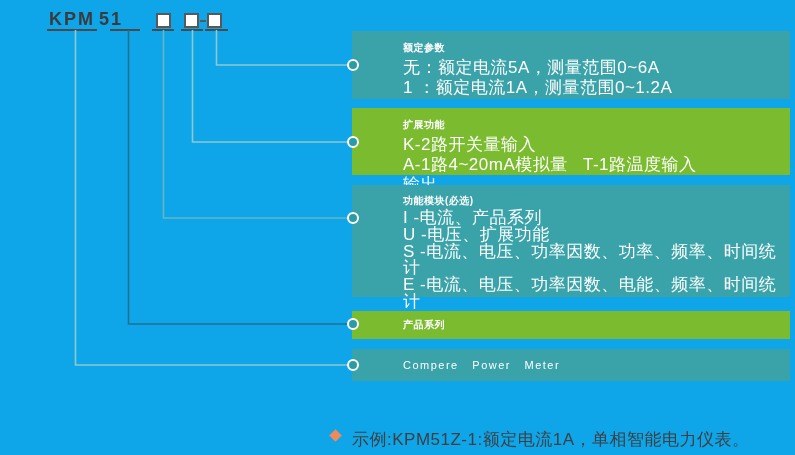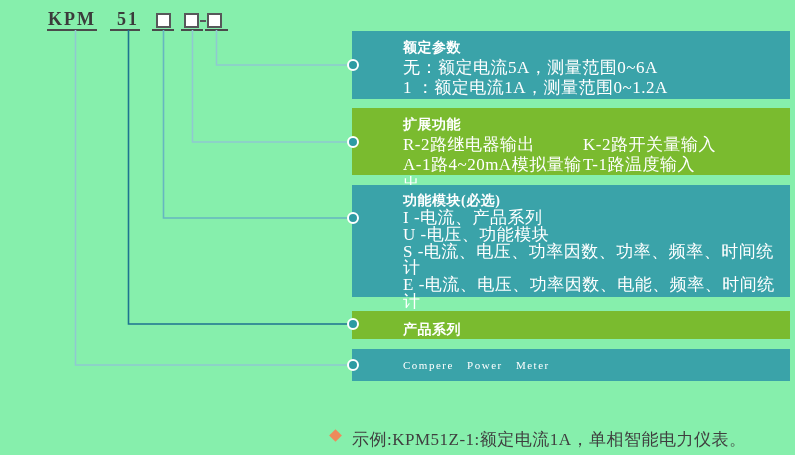--- a/index.html
+++ b/index.html
@@ -1,22 +1,22 @@
 <!DOCTYPE html>
 <html><head>
 <meta charset="utf-8">
 <style>
   * { margin: 0; padding: 0; box-sizing: border-box; }
   html, body { background: #ffffff; }
   .canvas {
     position: relative;
     width: 795px;
     height: 455px;
-    background: #86efac;
-    font-family: Liberation Serif, serif;
+    background: #0ea5e9;
+    font-family: Liberation Sans, sans-serif;
     overflow: hidden;
   }
 
   
   .model-seg {
     position: absolute;
     top: 9px;
     height: 20px;
     text-align: center;
     font-size: 18px;
@@ -61,37 +61,37 @@
   .box {
     position: absolute;
     left: 352px;
     width: 438px;
     color: #ffffff;
     z-index: 2;
     letter-spacing: 0.5px;
   }
   .box.teal  { background: #3aa3a9; }
   .box.green { background: #7abb2f; }
-  .box-title { font-weight: 700; font-size: 14px; }
+  .box-title { font-weight: 700; font-size: 10px; }
   .box-line  { font-size: 17px; }
 
   #box-rated { top: 31px; height: 68px; padding: 7px 8px 0 51px; }
   #box-rated .box-title { line-height: 20px; }
   #box-rated .box-line  { line-height: 19.5px; }
 
   #box-expansion { top: 108px; height: 67px; padding: 7px 4px 0 51px; }
   #box-expansion .box-title { line-height: 20px; }
   #box-expansion .exp-row { display: grid; grid-template-columns: 180px auto; line-height: 20px; }
   #box-expansion .box-line { line-height: 20px; }
 
   #box-modules { top: 185px; height: 112px; padding: 6px 8px 9px 51px; }
   #box-modules .box-title { line-height: 19px; }
   #box-modules .box-line  { line-height: 16.8px; }
 
-  #box-series { top: 311px; height: 28px; padding-left: 51px; display: flex; align-items: flex-end; }
+  #box-series { top: 311px; height: 28px; padding-left: 51px; display: flex; align-items: center; }
 
   #box-brand { top: 349px; height: 32px; padding-left: 51px; display: flex; align-items: center; }
   #box-brand .brand-text {
     font-size: 11px;
     font-weight: 400;
     letter-spacing: 1.5px;
     word-spacing: 9px;
   }
 
   
@@ -112,21 +112,21 @@
     color: #3f3f3f;
     letter-spacing: 0.5px;
   }
 </style>
 </head>
 <body>
 
 <div class="canvas">
 
   <div class="model-seg" style="left:47px;width:50px;">KPM</div>
-  <div class="model-seg" style="left:113px;width:30px;">51</div>
+  <div class="model-seg" style="left:96px;width:30px;">51</div>
   <div class="ph-square" style="left:156px;"></div>
   <div class="ph-square" style="left:184px;"></div>
   <div class="model-dash" style="left:200px;"></div>
   <div class="ph-square" style="left:207px;"></div>
 
   <div class="ul" style="left:47px;width:50px;"></div>
   <div class="ul" style="left:110px;width:30px;"></div>
   <div class="ul" style="left:152px;width:22px;"></div>
   <div class="ul" style="left:181px;width:22px;"></div>
   <div class="ul" style="left:205px;width:23px;"></div>
@@ -146,33 +146,32 @@
 
   <div id="box-rated" class="box teal">
     <div class="box-title">额定参数</div>
     <div class="box-line">无：额定电流5A，测量范围0~6A</div>
     <div class="box-line">1 ：额定电流1A，测量范围0~1.2A</div>
   </div>
 
   <div id="box-expansion" class="box green">
     <div class="box-title">扩展功能</div>
     <div class="exp-row">
-      <span class="box-line">R-2路继电器输出</span>
       <span class="box-line">K-2路开关量输入</span>
     </div>
     <div class="exp-row">
       <span class="box-line">A-1路4~20mA模拟量输出</span>
       <span class="box-line">T-1路温度输入</span>
     </div>
   </div>
 
   <div id="box-modules" class="box teal">
     <div class="box-title">功能模块(必选)</div>
     <div class="box-line">I -电流、产品系列</div>
-    <div class="box-line">U -电压、功能模块</div>
+    <div class="box-line">U -电压、扩展功能</div>
     <div class="box-line">S -电流、电压、功率因数、功率、频率、时间统计</div>
     <div class="box-line">E -电流、电压、功率因数、电能、频率、时间统计</div>
   </div>
 
   <div id="box-series" class="box green">
     <div class="box-title">产品系列</div>
   </div>
 
   <div id="box-brand" class="box teal">
     <div class="brand-text">Compere Power Meter</div>

